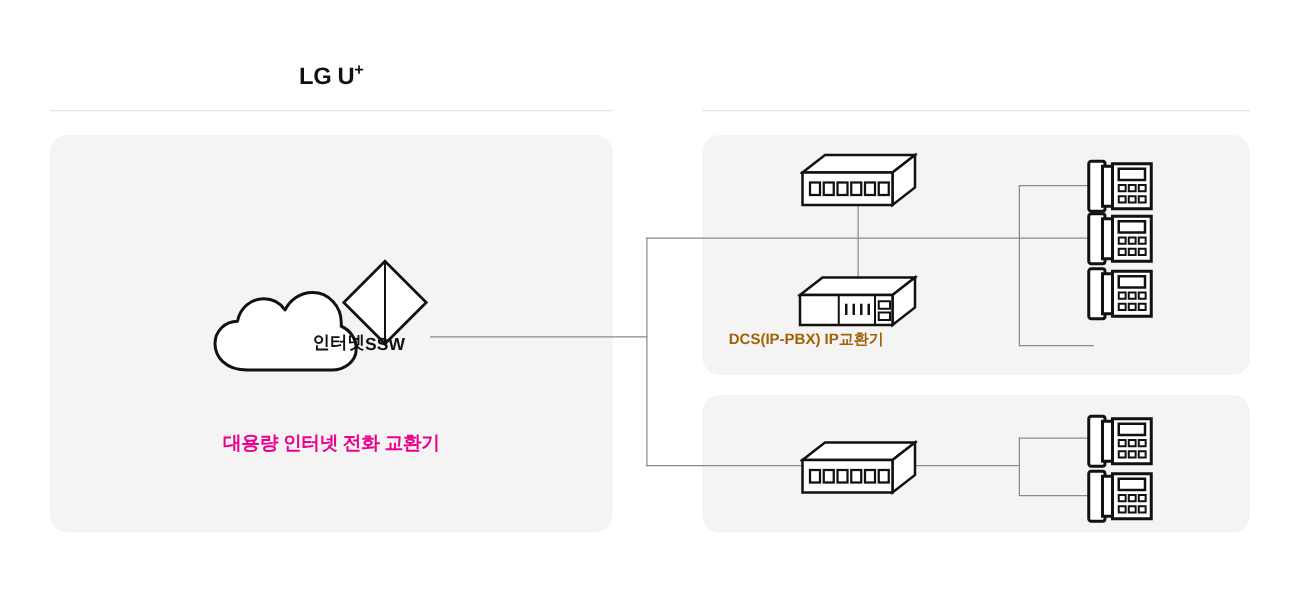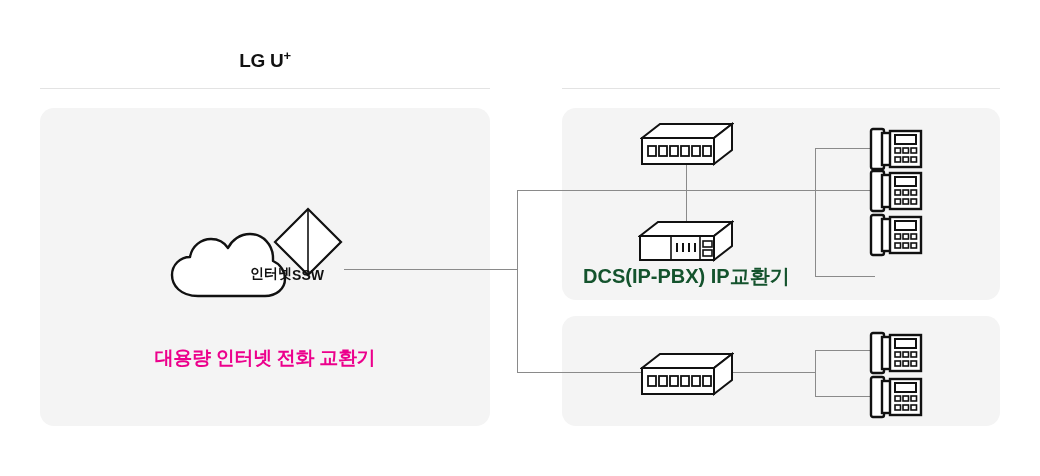--- a/index.html
+++ b/index.html
@@ -119,21 +119,21 @@
     margin-top: 36px;
   }
 
   
   #provider-caption {
     position: absolute;
     left: 40px;
     top: 345px;
     width: 450px;
     text-align: center;
-    font-size: 19px;
+    font-size: 15px;
     font-weight: 700;
     color: #ec008c;
     letter-spacing: -0.3px;
   }
 
   
   .device { position: absolute; }
   #switch-top   { left: 640px; top: 122px; }
   #dcs-device   { left: 638px; top: 220px; }
   #switch-bot   { left: 640px; top: 352px; }
@@ -142,23 +142,23 @@
   #phone-t1 { left: 868px; top: 126px; }
   #phone-t2 { left: 868px; top: 168px; }
   #phone-t3 { left: 868px; top: 212px; }
   #phone-b1 { left: 868px; top: 330px; }
   #phone-b2 { left: 868px; top: 374px; }
 
   
   .device-caption {
     position: absolute;
     text-align: left;
-    font-size: 20px;
-    font-weight: 700;
-    color: #14532d;
+    font-size: 12px;
+    font-weight: 700;
+    color: #a16207;
     white-space: nowrap;
   }
   #caption-dcs   { left: 583px; top: 263px; width: 200px; }
   #caption-phone { left: 825px; top: 263px; width: 160px; }
 </style>
 </head>
 <body>
 
 <div id="page">
 

